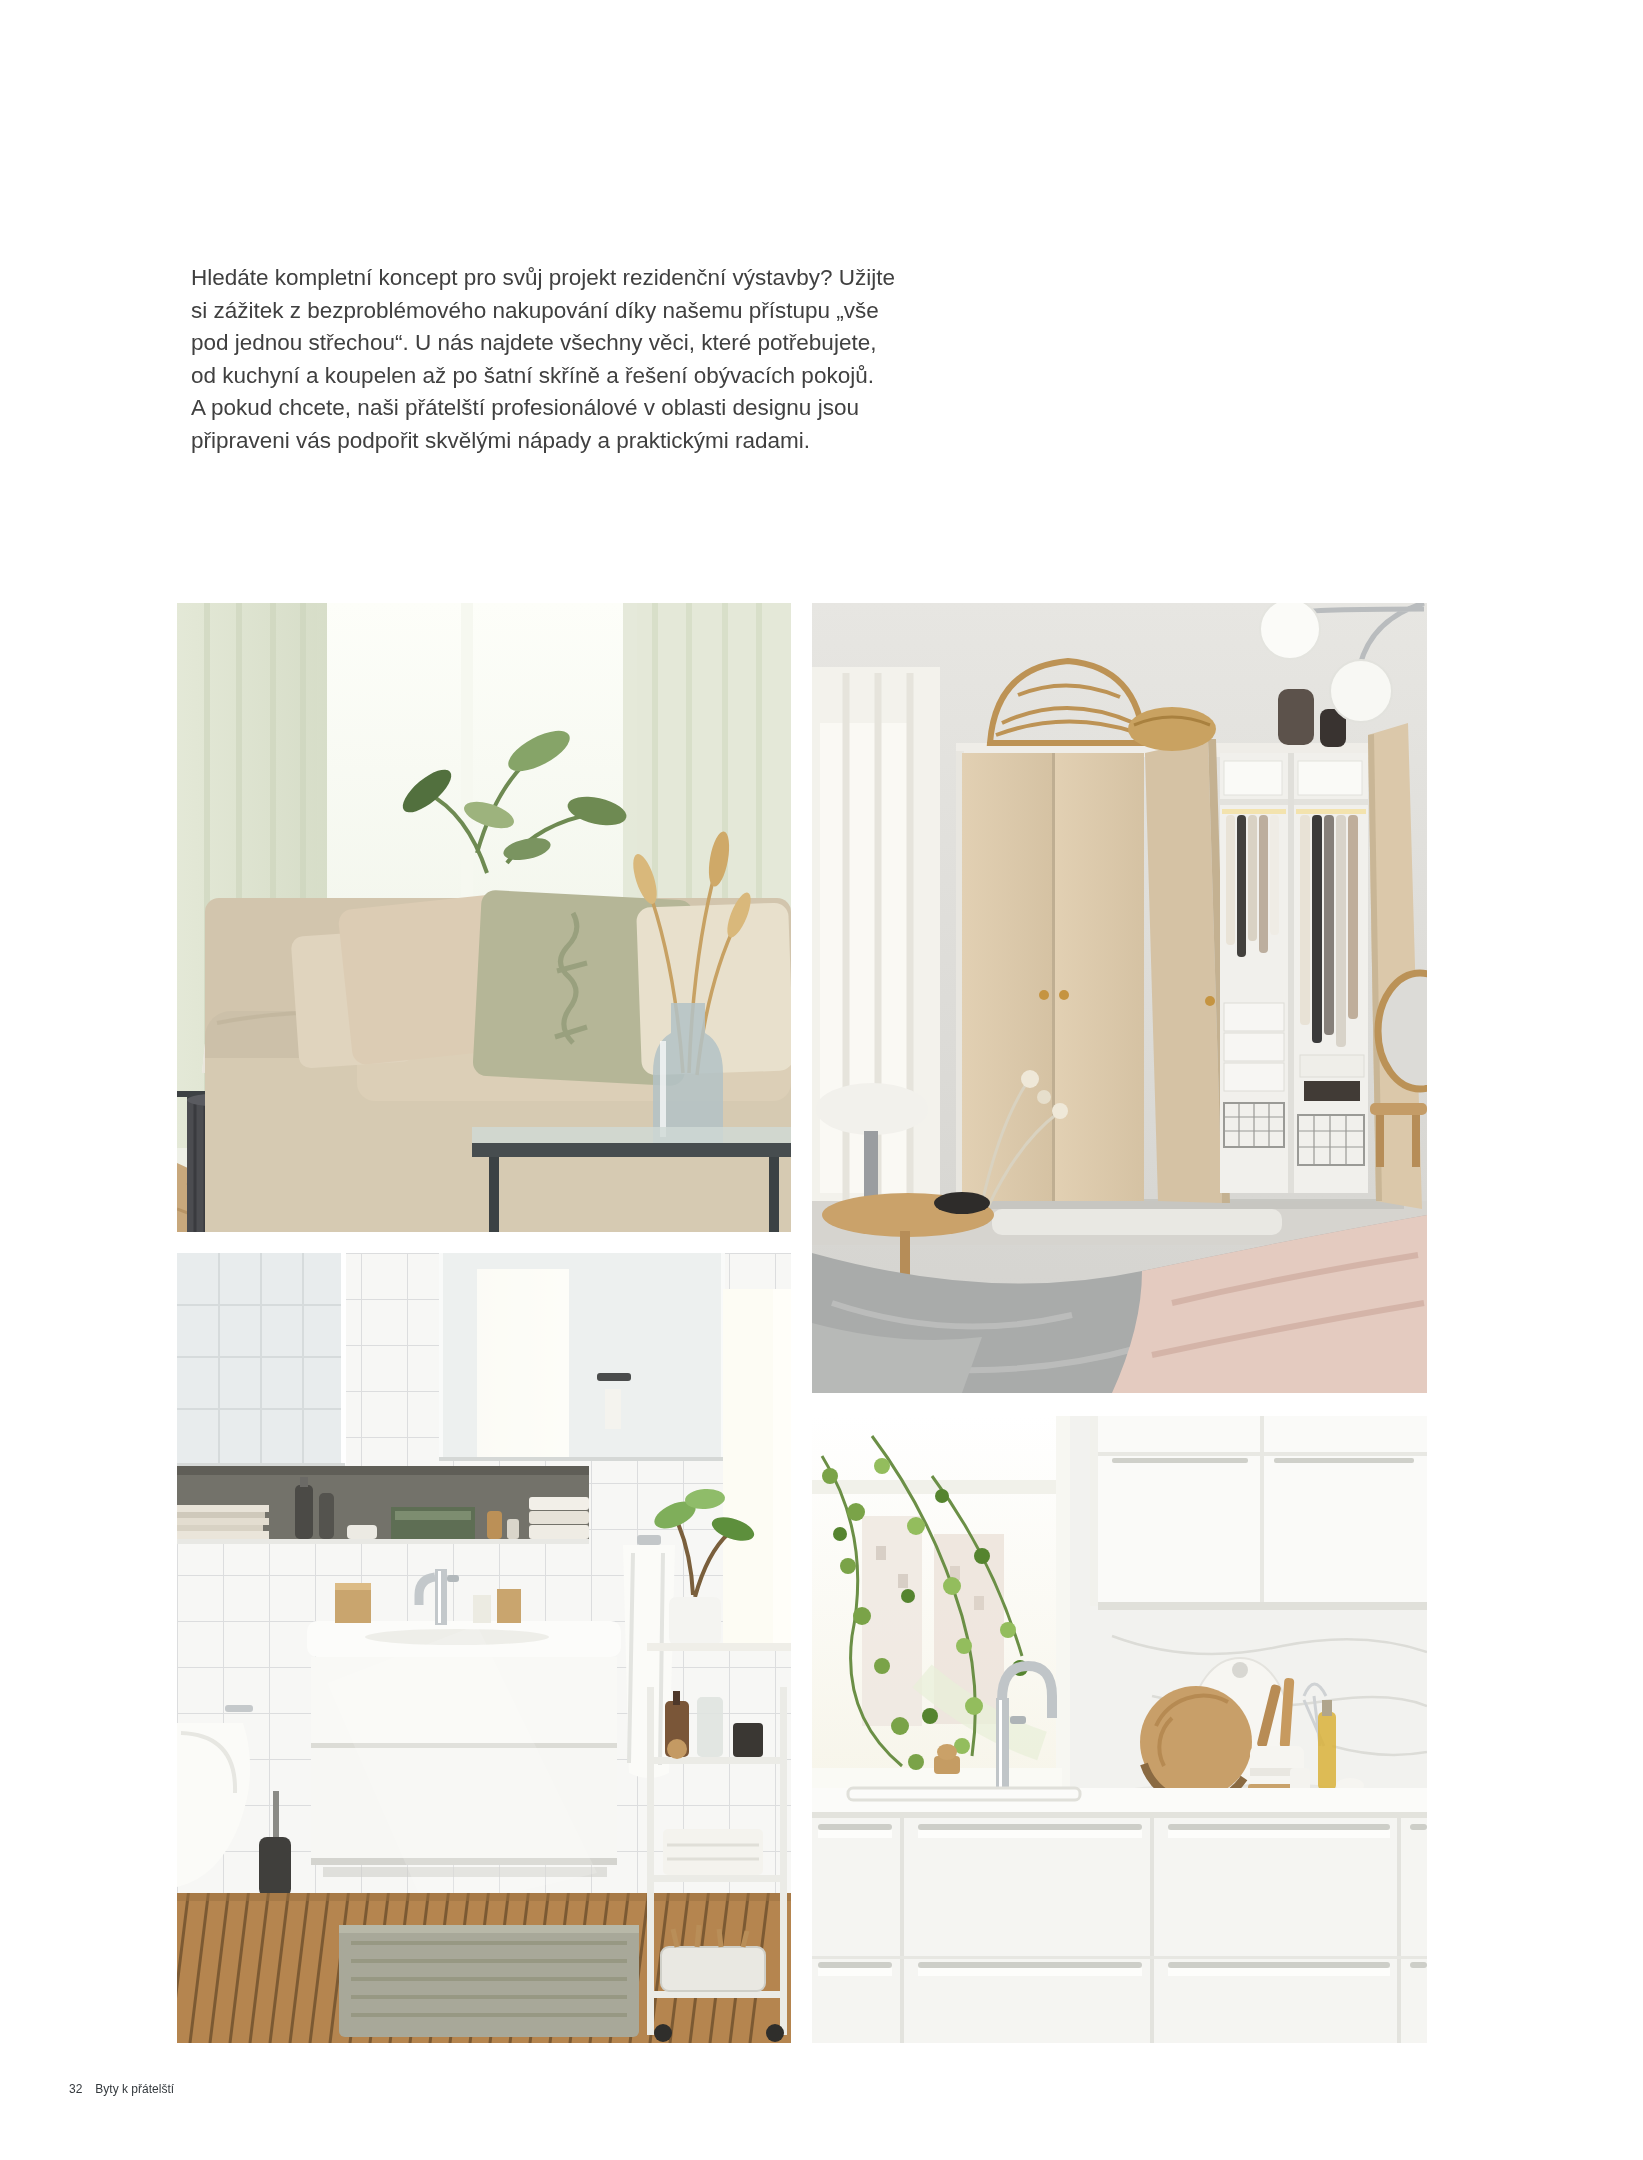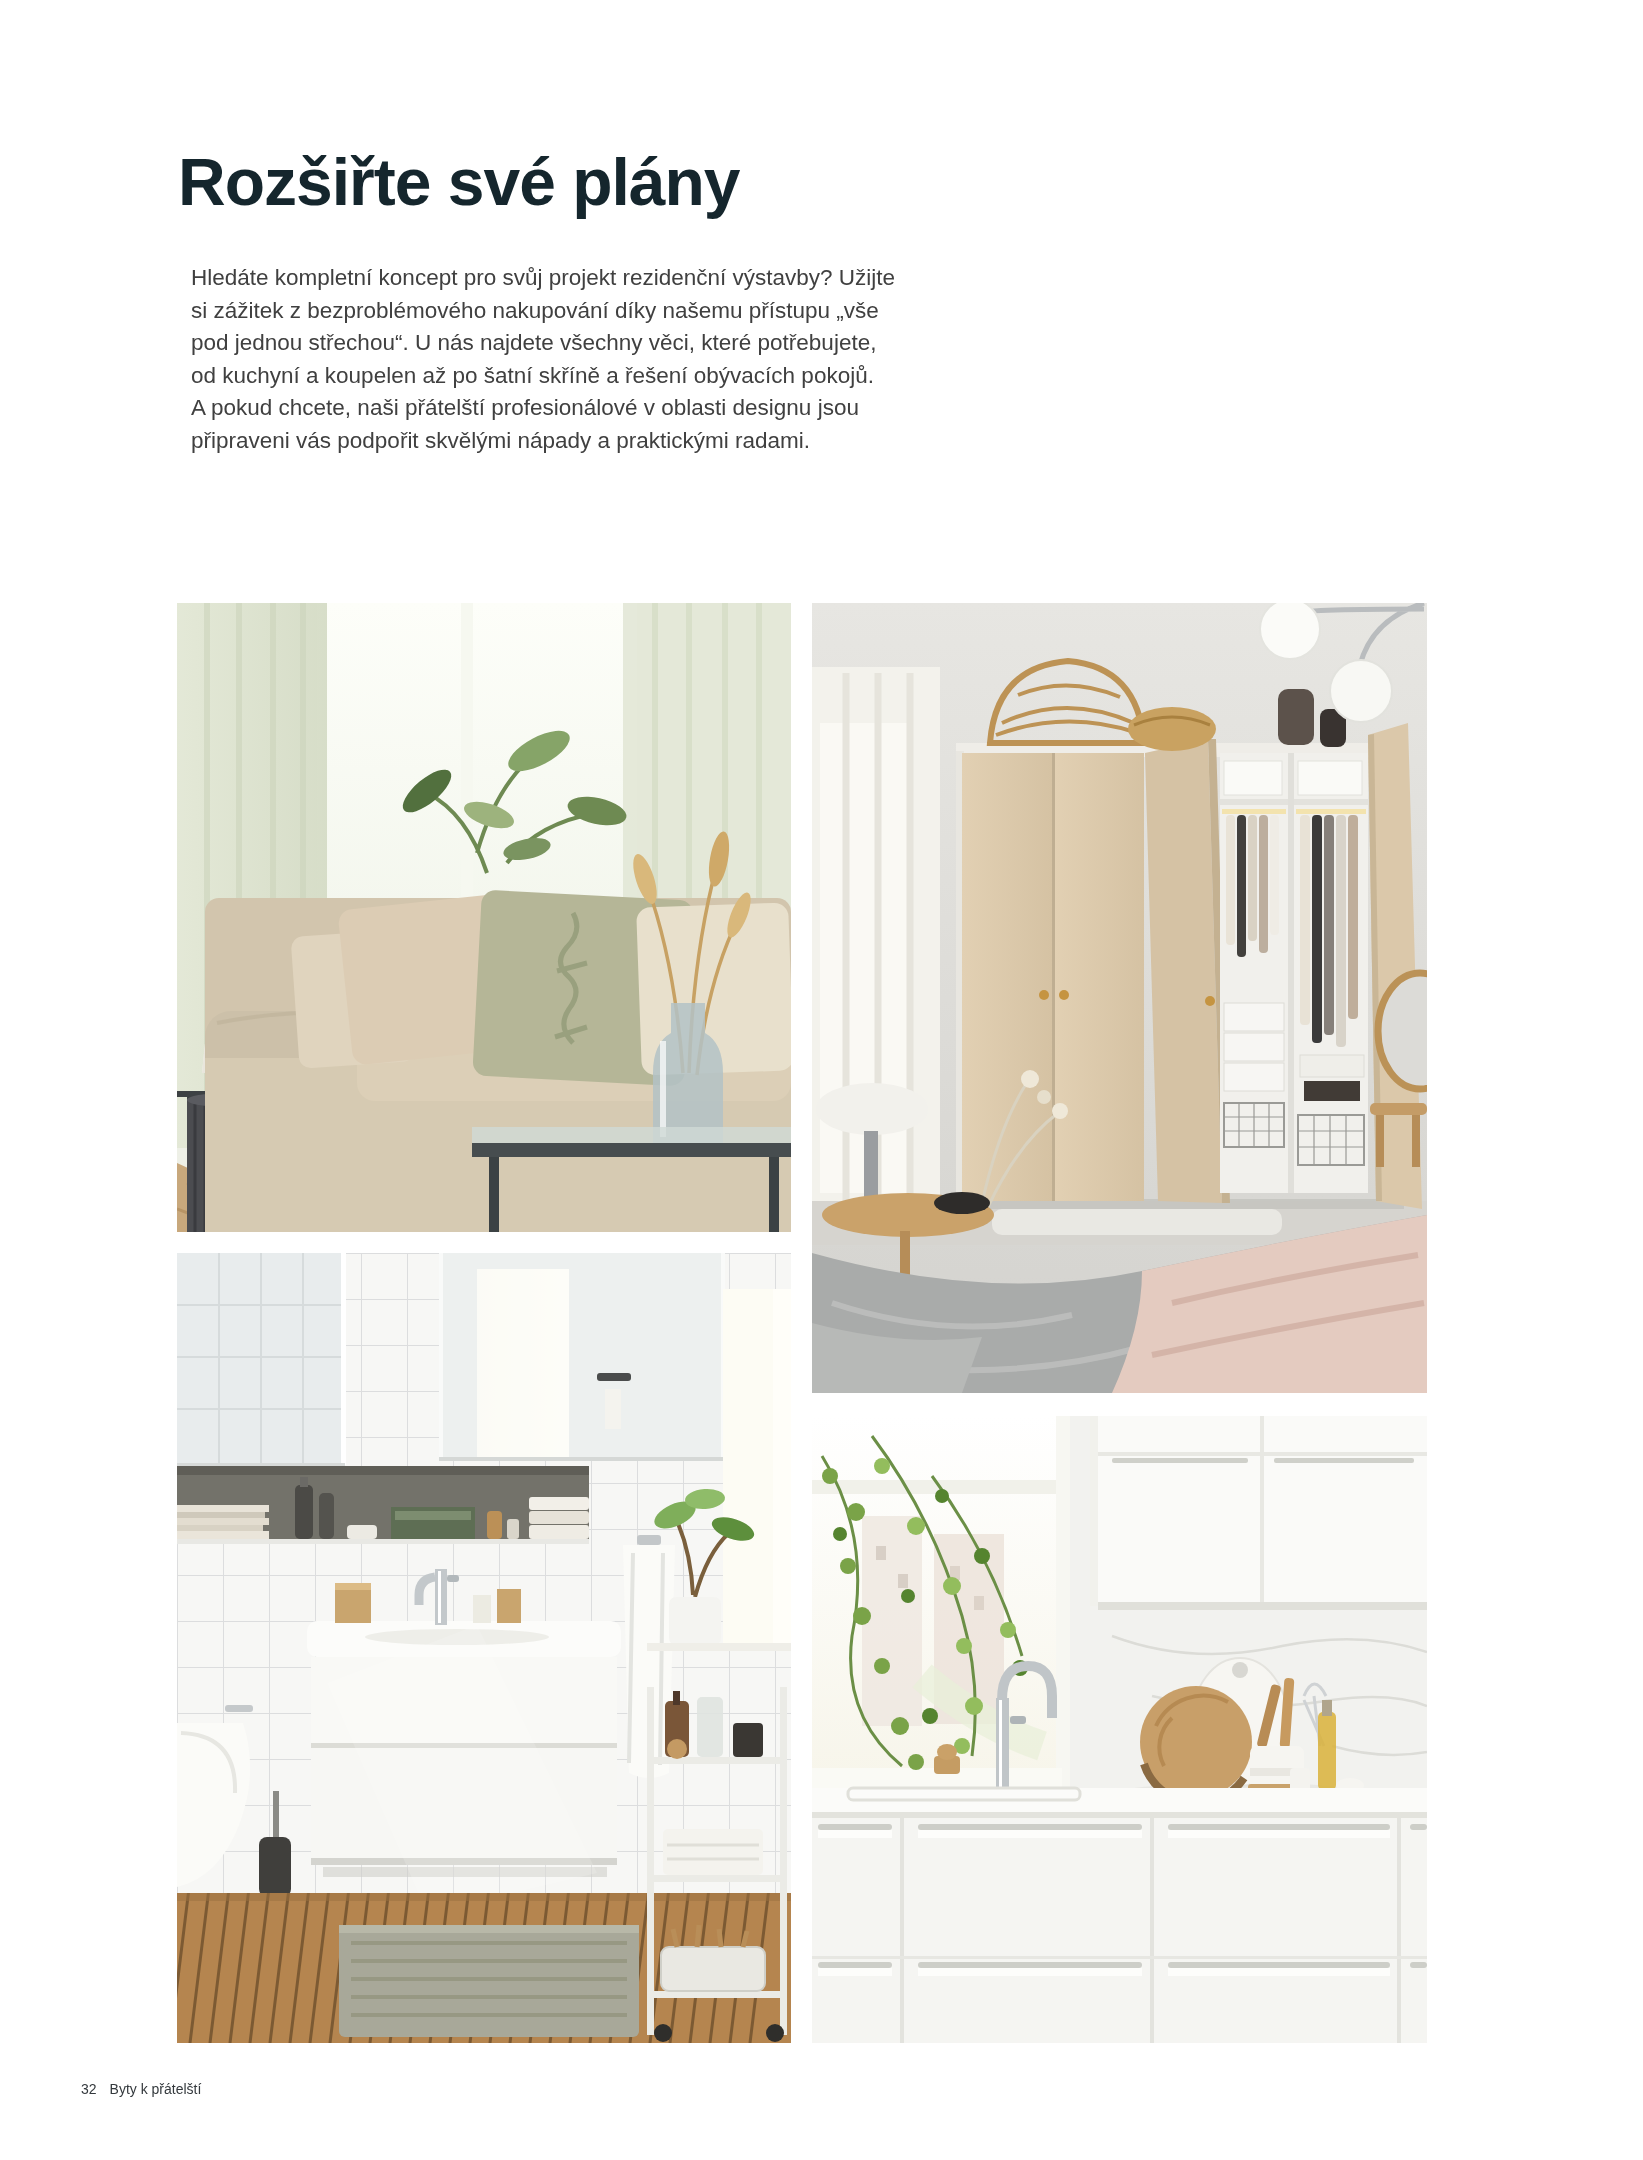--- a/index.html
+++ b/index.html
@@ -19,32 +19,31 @@
     font-size:22.5px;line-height:32.5px;color:#404040;
     white-space:pre-line;
   }
   figure.photo{position:absolute;margin:0;overflow:hidden;background:#eceae4;}
   figure.photo svg{display:block;width:100%;height:100%;}
   .photo-living-room {left:177px;top:603px; width:614px;height:629px;}
   .photo-bathroom    {left:177px;top:1253px;width:614px;height:790px;}
   .photo-bedroom     {left:812px;top:603px; width:615px;height:790px;}
   .photo-kitchen     {left:812px;top:1416px;width:615px;height:627px;}
   .page-footer{
-    position:absolute;left:81px;top:2077px;
-    font-size:14px;line-height:24px;color:#34393d;
+    position:absolute;left:69px;top:2077px;
+    font-size:12px;line-height:24px;color:#34393d;
     display:flex;align-items:flex-start;
   }
   .page-footer .num{margin-right:13px;}
 </style>
 </head>
 <body>
 
 <main class="page">
 
-  <h1 class="page-title">Rozšiřte své plány</h1>
 
   <p class="intro">Hledáte kompletní koncept pro svůj projekt rezidenční výstavby? Užijte
 si zážitek z bezproblémového nakupování díky našemu přístupu „vše
 pod jednou střechou“. U nás najdete všechny věci, které potřebujete,
 od kuchyní a koupelen až po šatní skříně a řešení obývacích pokojů.
 A pokud chcete, naši přátelští profesionálové v oblasti designu jsou
 připraveni vás podpořit skvělými nápady a praktickými radami.</p>
 
   <section>
 

